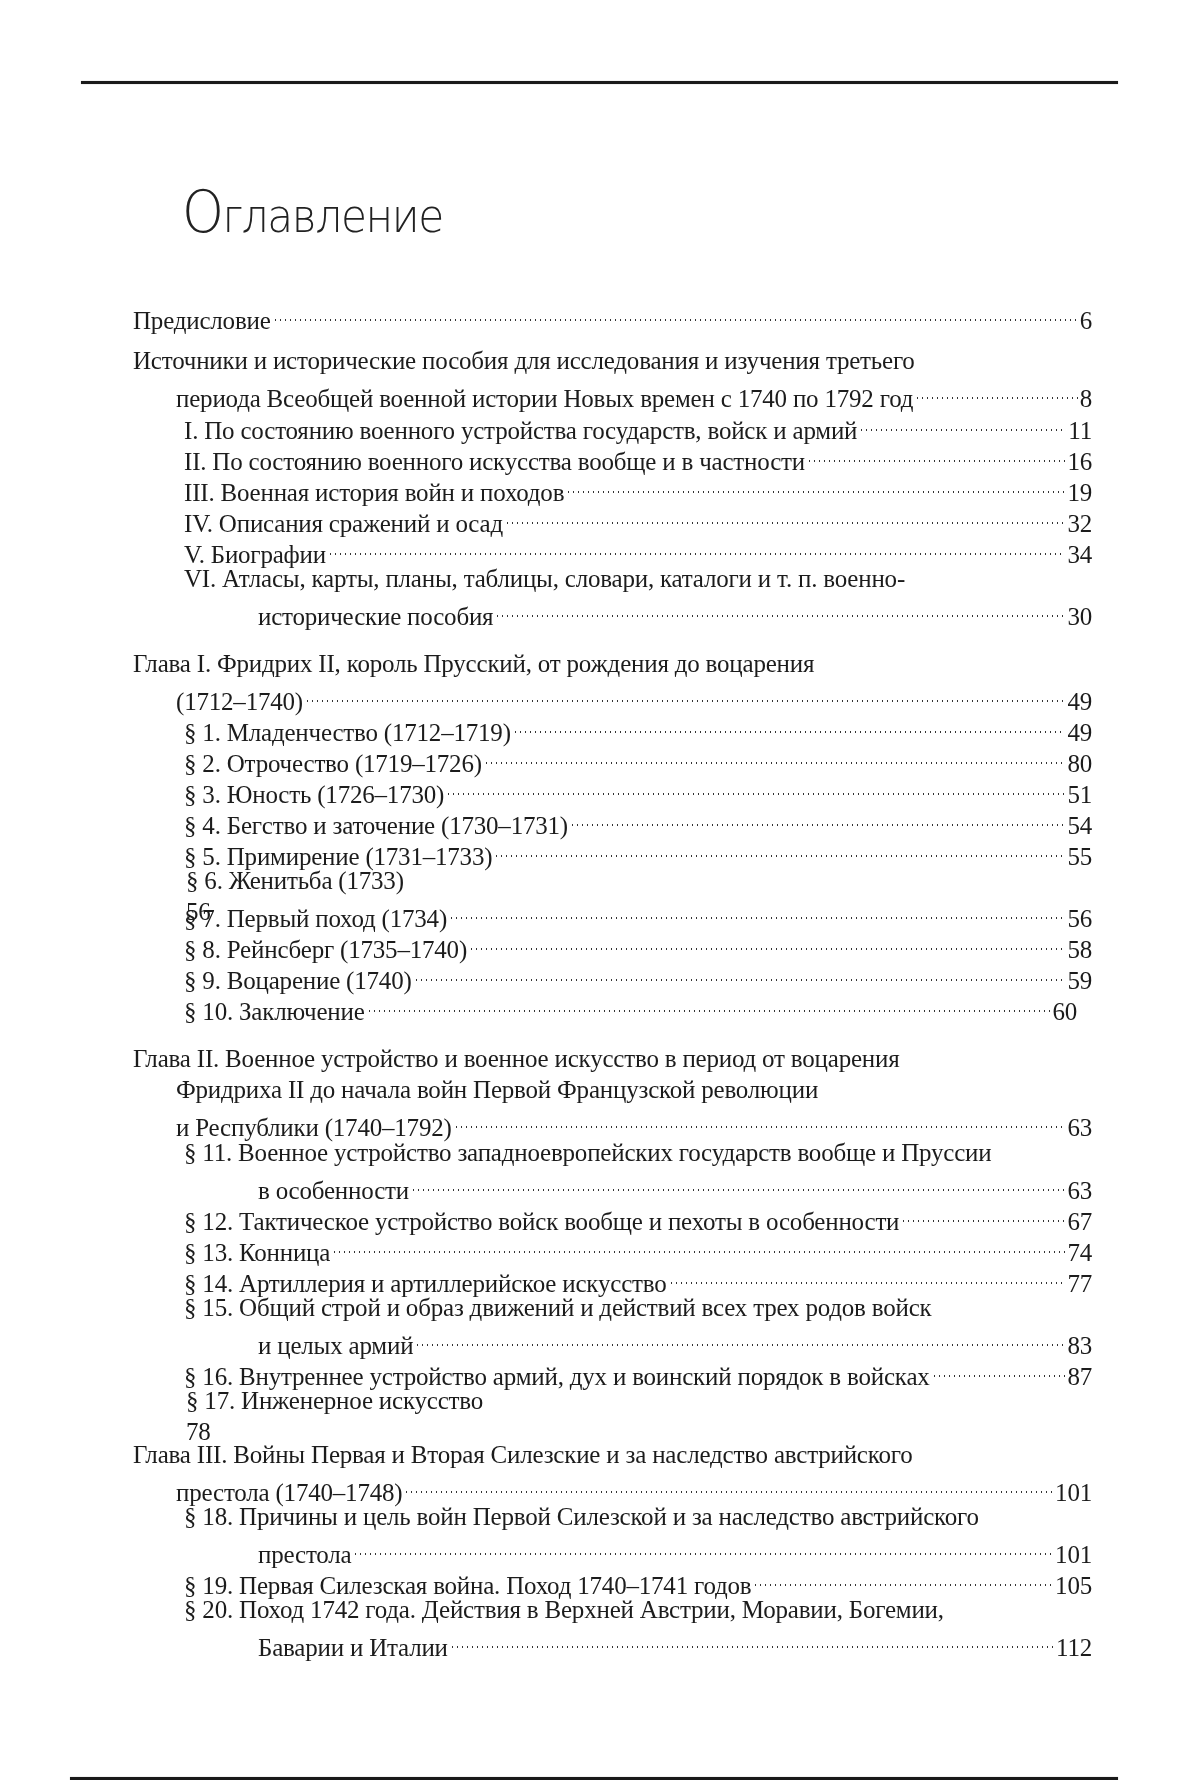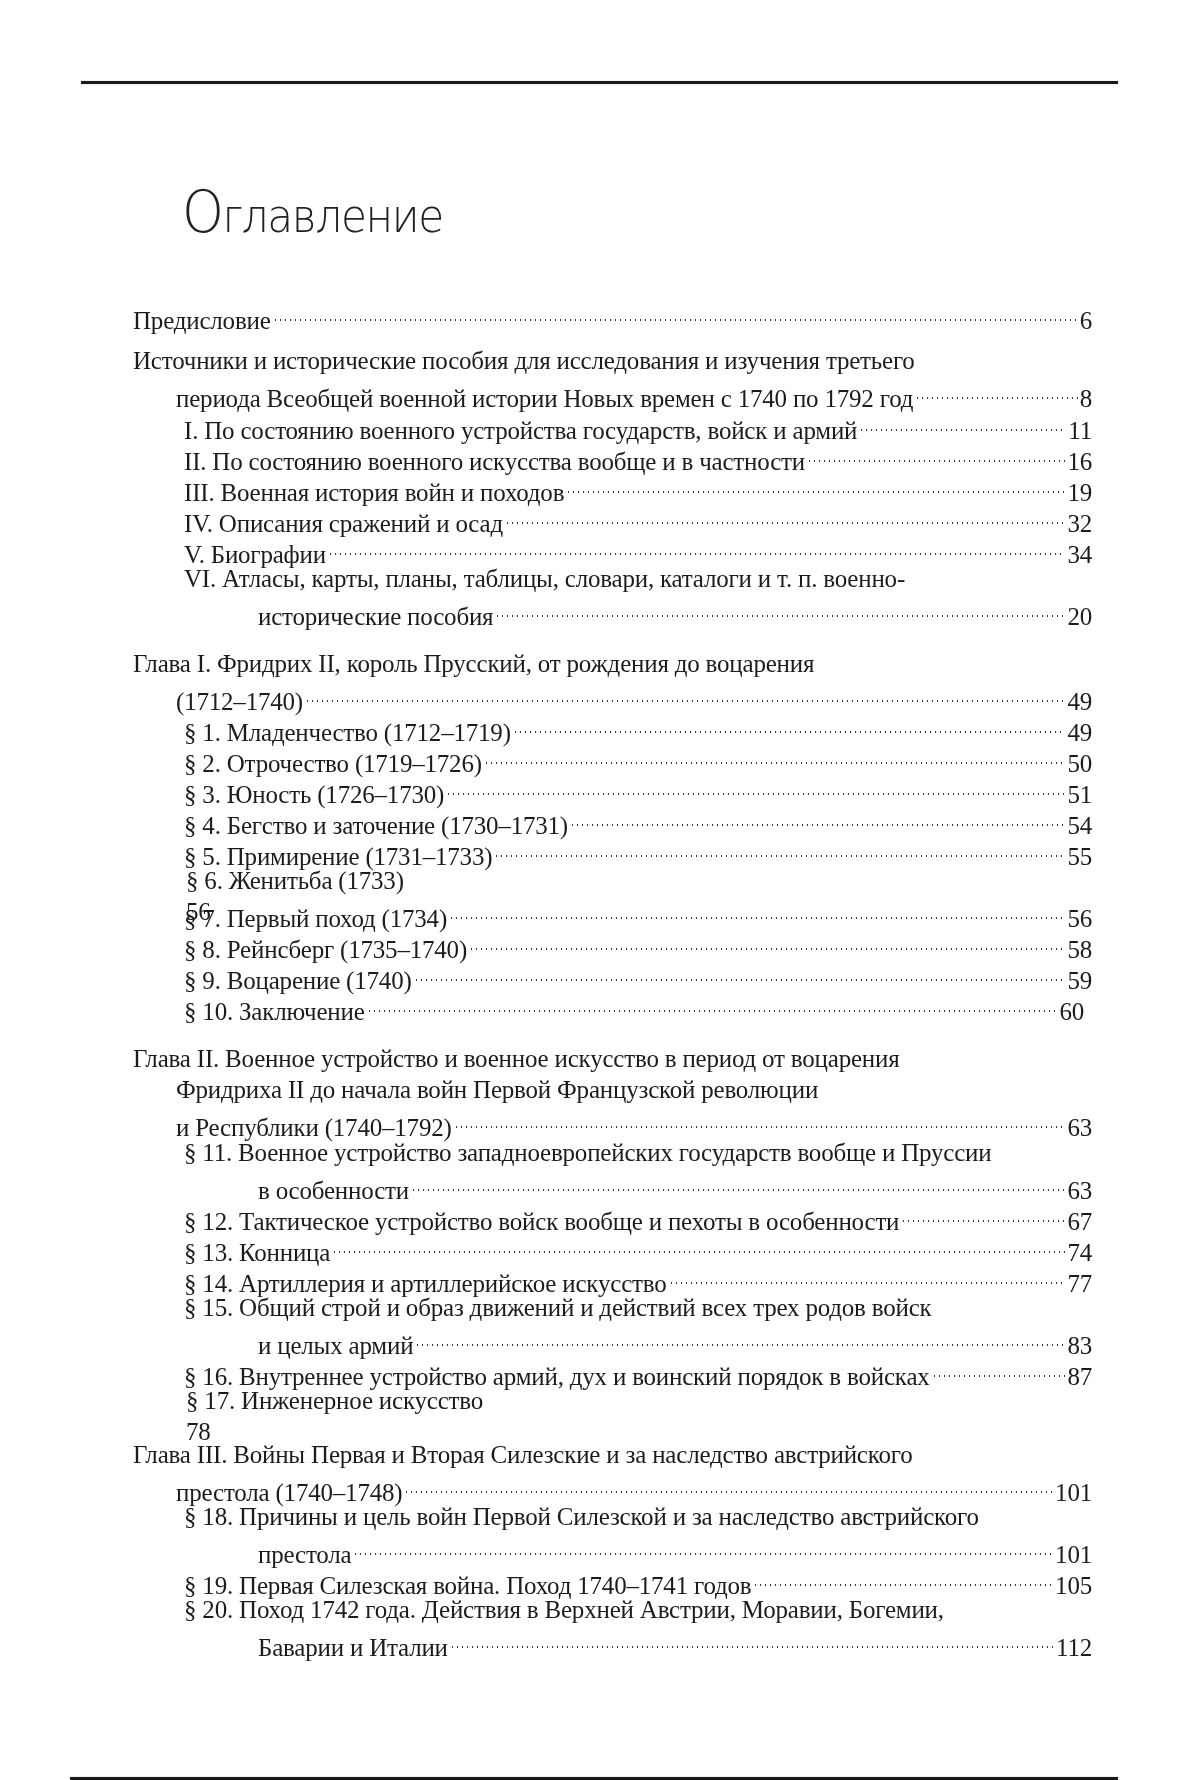--- a/index.html
+++ b/index.html
@@ -136,40 +136,40 @@
     <span class="toc-text">V. Биографии</span>
     <span class="toc-leader"></span>
     <span class="toc-page">34</span>
   </div>
   <div class="toc-line sub" style="left:184px; top:563px;">
     <span class="toc-text">VI. Атласы, карты, планы, таблицы, словари, каталоги и т. п. военно-</span>
   </div>
   <div class="toc-line sub" style="left:258px; right:108px; top:594px;">
     <span class="toc-text">исторические пособия</span>
     <span class="toc-leader"></span>
-    <span class="toc-page">20</span>
+    <span class="toc-page">30</span>
   </div>
 
   <div class="toc-line" style="left:133px; top:648px;">
     <span class="toc-text">Глава I. Фридрих II, король Прусский, от рождения до воцарения</span>
   </div>
   <div class="toc-line" style="left:176px; right:108px; top:679px;">
     <span class="toc-text">(1712–1740) </span>
     <span class="toc-leader"></span>
     <span class="toc-page">49</span>
   </div>
   <div class="toc-line sub" style="left:184px; right:108px; top:710px;">
     <span class="toc-text">§ 1. Младенчество (1712–1719) </span>
     <span class="toc-leader"></span>
     <span class="toc-page">49</span>
   </div>
   <div class="toc-line sub" style="left:184px; right:108px; top:741px;">
     <span class="toc-text">§ 2. Отрочество (1719–1726)</span>
     <span class="toc-leader"></span>
-    <span class="toc-page">50</span>
+    <span class="toc-page">80</span>
   </div>
   <div class="toc-line sub" style="left:184px; right:108px; top:772px;">
     <span class="toc-text">§ 3. Юность (1726–1730)</span>
     <span class="toc-leader"></span>
     <span class="toc-page">51</span>
   </div>
   <div class="toc-line sub" style="left:184px; right:108px; top:803px;">
     <span class="toc-text">§ 4. Бегство и заточение (1730–1731) </span>
     <span class="toc-leader"></span>
     <span class="toc-page">54</span>
@@ -192,21 +192,21 @@
   <div class="toc-line sub" style="left:184px; right:108px; top:927px;">
     <span class="toc-text">§ 8. Рейнсберг (1735–1740)</span>
     <span class="toc-leader"></span>
     <span class="toc-page">58</span>
   </div>
   <div class="toc-line sub" style="left:184px; right:108px; top:958px;text-align:right;">
     <span class="toc-text">§ 9. Воцарение (1740) </span>
     <span class="toc-leader"></span>
     <span class="toc-page">59</span>
   </div>
-  <div class="toc-line sub" style="left:184px; right:116px; top:989px;text-align:center;">
+  <div class="toc-line sub" style="left:184px; right:123px; top:989px;text-align:center;">
     <span class="toc-text">§ 10. Заключение </span>
     <span class="toc-leader"></span>
     <span class="toc-page">60</span>
   </div>
 
   <div class="toc-line" style="left:133px; top:1043px;">
     <span class="toc-text">Глава II. Военное устройство и военное искусство в период от воцарения</span>
   </div>
   <div class="toc-line" style="left:176px; top:1074px;">
     <span class="toc-text">Фридриха II до начала войн Первой Французской революции</span>

